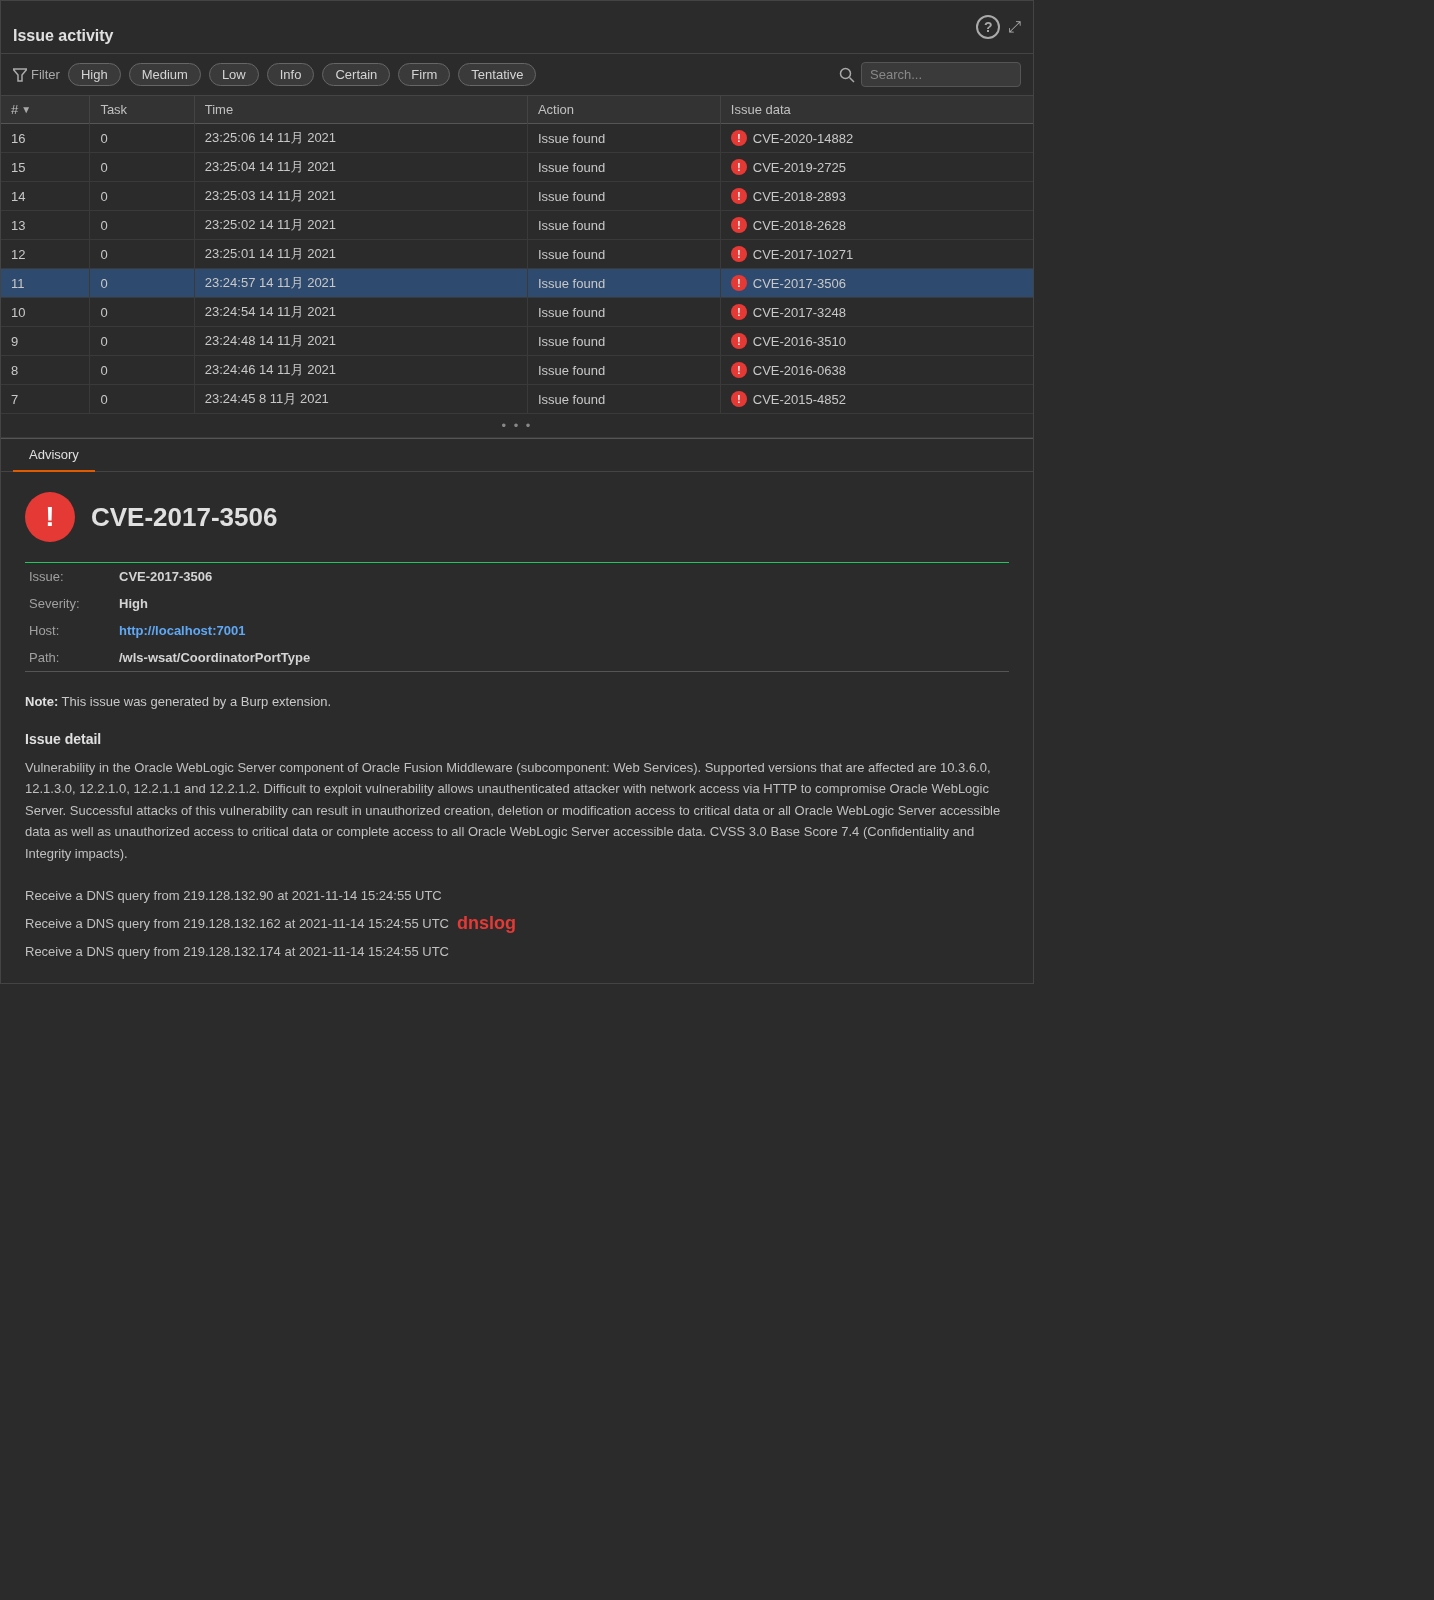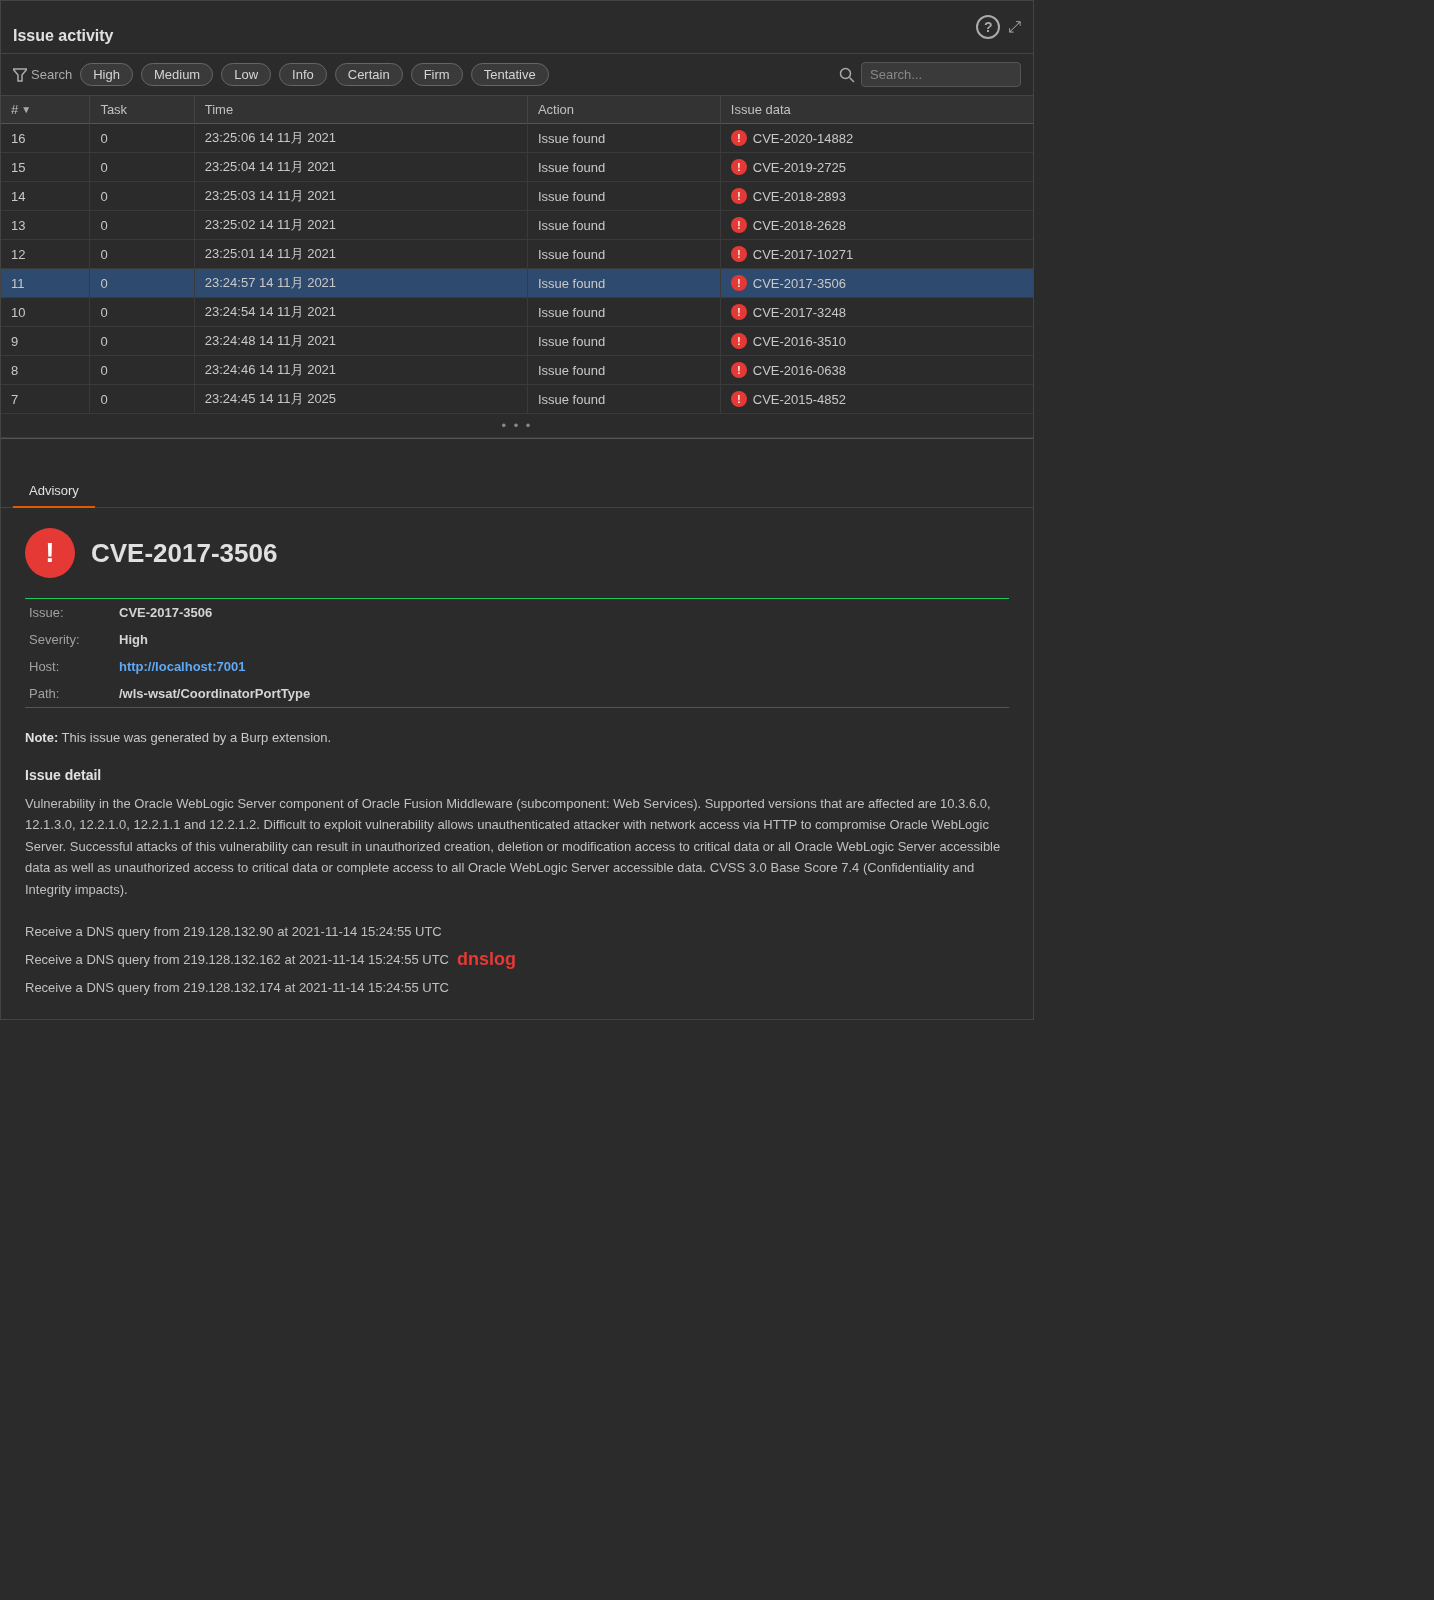--- a/index.html
+++ b/index.html
@@ -151,21 +151,20 @@
       border-top: 1px solid #555;
       margin: 0;
     }
 
     
     .advisory-tabs {
       display: flex;
       padding: 0 12px;
       border-bottom: 1px solid #444;
       background: #2b2b2b;
-      margin-top: 36px;
     }
     .advisory-tab {
       padding: 8px 16px;
       cursor: pointer;
       color: #d4d4d4;
       border-bottom: 2px solid transparent;
       margin-bottom: -1px;
     }
     .advisory-tab.active {
       border-bottom: 2px solid #e05a00;
@@ -278,21 +277,21 @@
         <span>⤢</span>
       </div>
     </div>
   </div>
 
   <div class="filter-bar">
     <span class="filter-label">
       <svg width="14" height="14" viewBox="0 0 14 14">
         <polygon points="0,1 14,1 9,7 9,13 5,13 5,7" fill="none" stroke="#aaa" stroke-width="1.5"></polygon>
       </svg>
-      <span>Search</span>
+      <span>Filter</span>
     </span>
     <button class="filter-btn">High</button>
     <button class="filter-btn">Medium</button>
     <button class="filter-btn">Low</button>
     <button class="filter-btn">Info</button>
     <button class="filter-btn">Certain</button>
     <button class="filter-btn">Firm</button>
     <button class="filter-btn">Tentative</button>
     <div class="search-area">
       <svg width="16" height="16" viewBox="0 0 16 16">
@@ -424,21 +423,21 @@
           <td>
             <div class="issue-type-cell">
               <span class="severity-icon">!</span>
               <span>CVE-2016-0638</span>
             </div>
           </td>
         </tr>
         <tr>
           <td>7</td>
           <td>0</td>
-          <td>23:24:45 14 11月 2025</td>
+          <td>23:24:45 8 11月 2021</td>
           <td>Issue found</td>
           <td>
             <div class="issue-type-cell">
               <span class="severity-icon">!</span>
               <span>CVE-2015-4852</span>
             </div>
           </td>
         </tr>
       </tbody>
   </table>

